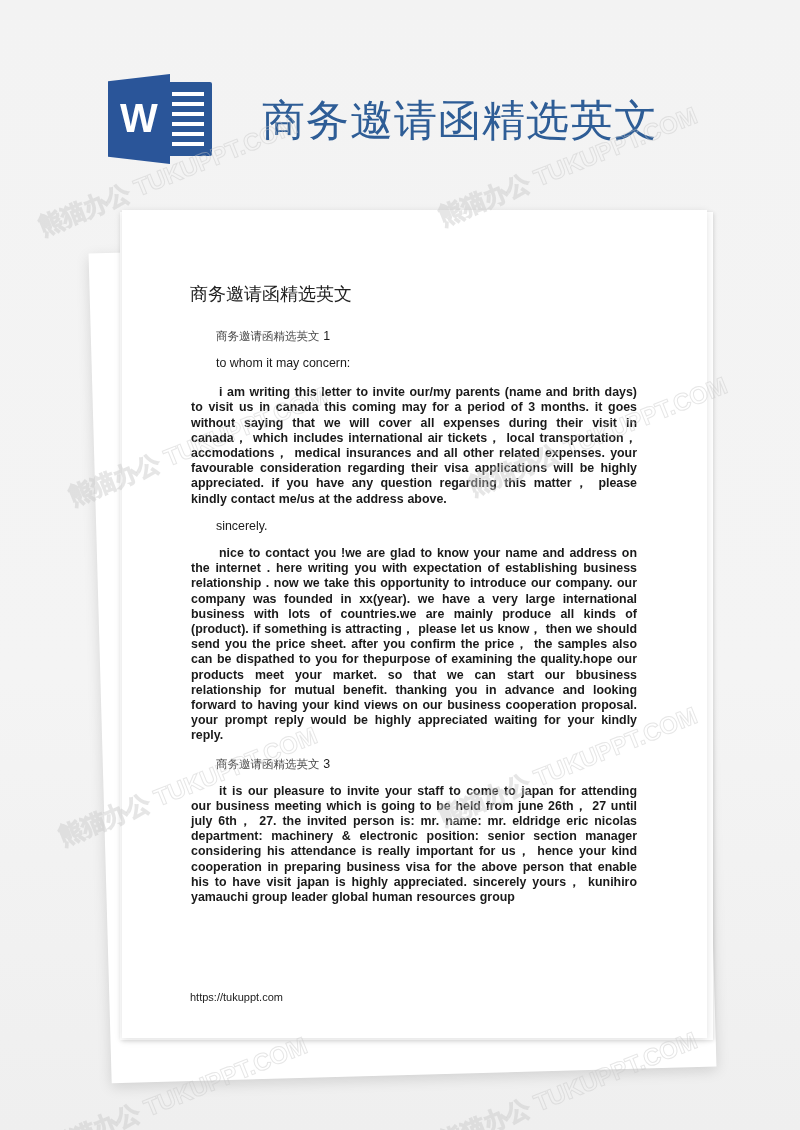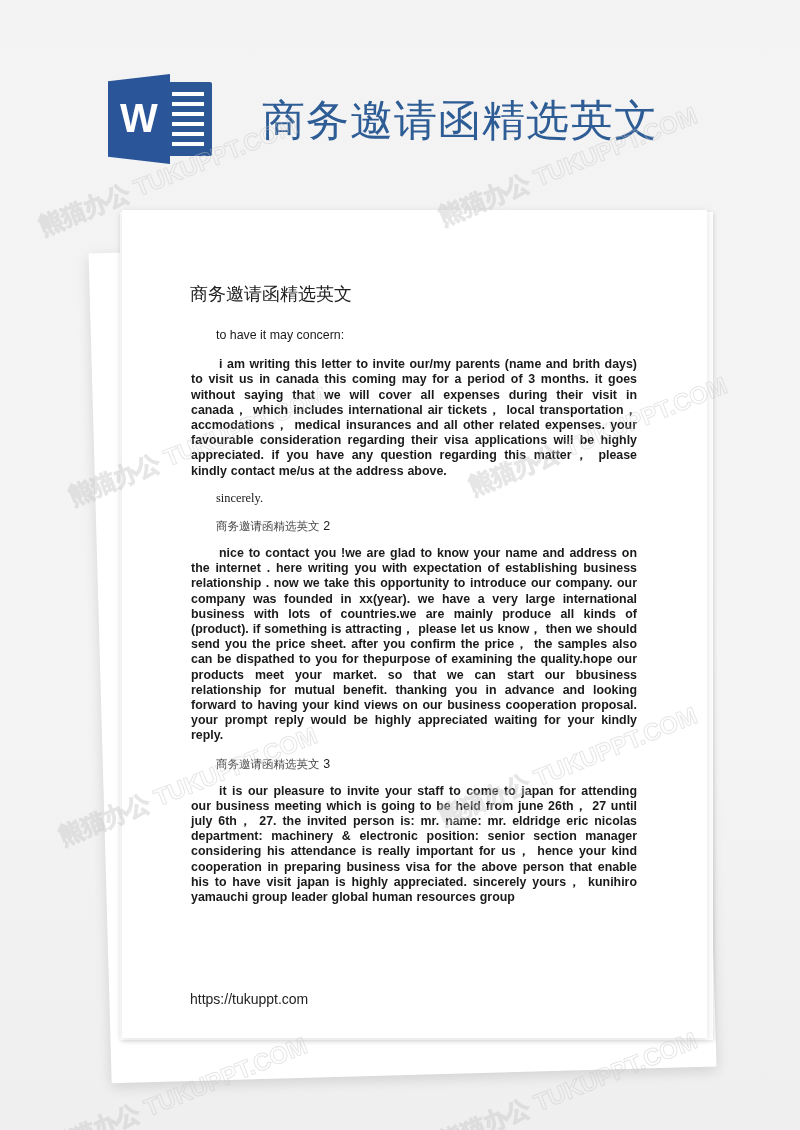--- a/index.html
+++ b/index.html
@@ -158,28 +158,27 @@
     }
     .para {
       margin: 0 0 12px 0;
       text-align: justify;
       text-indent: 28px;
       word-spacing: 0.5px;
       font-weight: bold;
     }
     .closing {
       margin: 0 0 12px 25px;
-      font-family: Liberation Serif, serif;
     }
     .footer-url {
       position: absolute;
       left: 68px;
       top: 781px;
       font-family: "Liberation Sans", sans-serif;
-      font-size: 14px;
+      font-size: 11px;
       color: #222222;
       white-space: nowrap;
     }
   </style>
 </head>
 <body>
 
 <div class="word-icon">
   <div class="right-panel">
     <div class="line" style="top:10px"></div>
@@ -195,25 +194,25 @@
 <div class="header-title">商务邀请函精选英文</div>
 
 <div class="sheet-back one"></div>
 <div class="sheet-back two"></div>
 
 <div class="page">
   <div class="doc-title">商务邀请函精选英文</div>
 
   <div class="doc-body">
 
-    <div class="salutation">to have it may concern:</div>
+    <div class="section-heading"><span>商务邀请函精选英文</span> <span class="num">1</span></div>
+    <div class="salutation">to whom it may concern:</div>
     <p class="para">i am writing this letter to invite our/my parents (name and brith days) to visit us in canada this coming may for a period of 3 months. it goes without saying that we will cover all expenses during their visit in canada， which includes international air tickets， local transportation， accmodations， medical insurances and all other related expenses. your favourable consideration regarding their visa applications will be highly appreciated. if you have any question regarding this matter， please kindly contact me/us at the address above.</p>
     <div class="closing">sincerely.</div>
 
-    <div class="section-heading"><span>商务邀请函精选英文</span> <span class="num">2</span></div>
     <p class="para">nice to contact you !we are glad to know your name and address on the internet . here writing you with expectation of establishing business relationship . now we take this opportunity to introduce our company. our company was founded in xx(year). we have a very large international business with lots of countries.we are mainly produce all kinds of (product). if something is attracting， please let us know， then we should send you the price sheet. after you confirm the price， the samples also can be dispathed to you for thepurpose of examining the quality.hope our products meet your market. so that we can start our bbusiness relationship for mutual benefit. thanking you in advance and looking forward to having your kind views on our business cooperation proposal. your prompt reply would be highly appreciated waiting for your kindly reply.</p>
 
     <div class="section-heading"><span>商务邀请函精选英文</span> <span class="num">3</span></div>
     <p class="para">it is our pleasure to invite your staff to come to japan for attending our business meeting which is going to be held from june 26th， 27 until july 6th， 27. the invited person is: mr. name: mr. eldridge eric nicolas department: machinery &amp; electronic position: senior section manager considering his attendance is really important for us， hence your kind cooperation in preparing business visa for the above person that enable his to have visit japan is highly appreciated. sincerely yours， kunihiro yamauchi group leader global human resources group</p>
   </div>
 
   <div class="footer-url">https://tukuppt.com</div>
 </div>
 
 <div class="watermark" style="left:30px; top:160px;">熊猫办公 TUKUPPT.COM</div>

